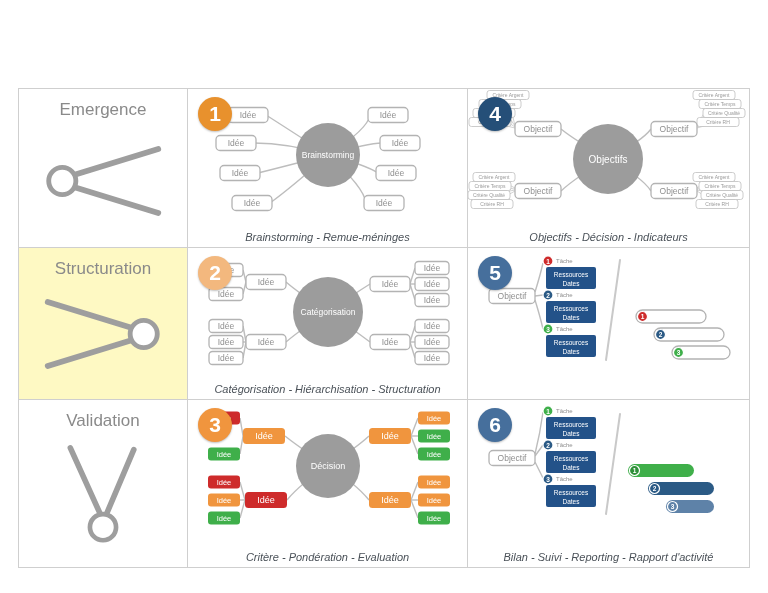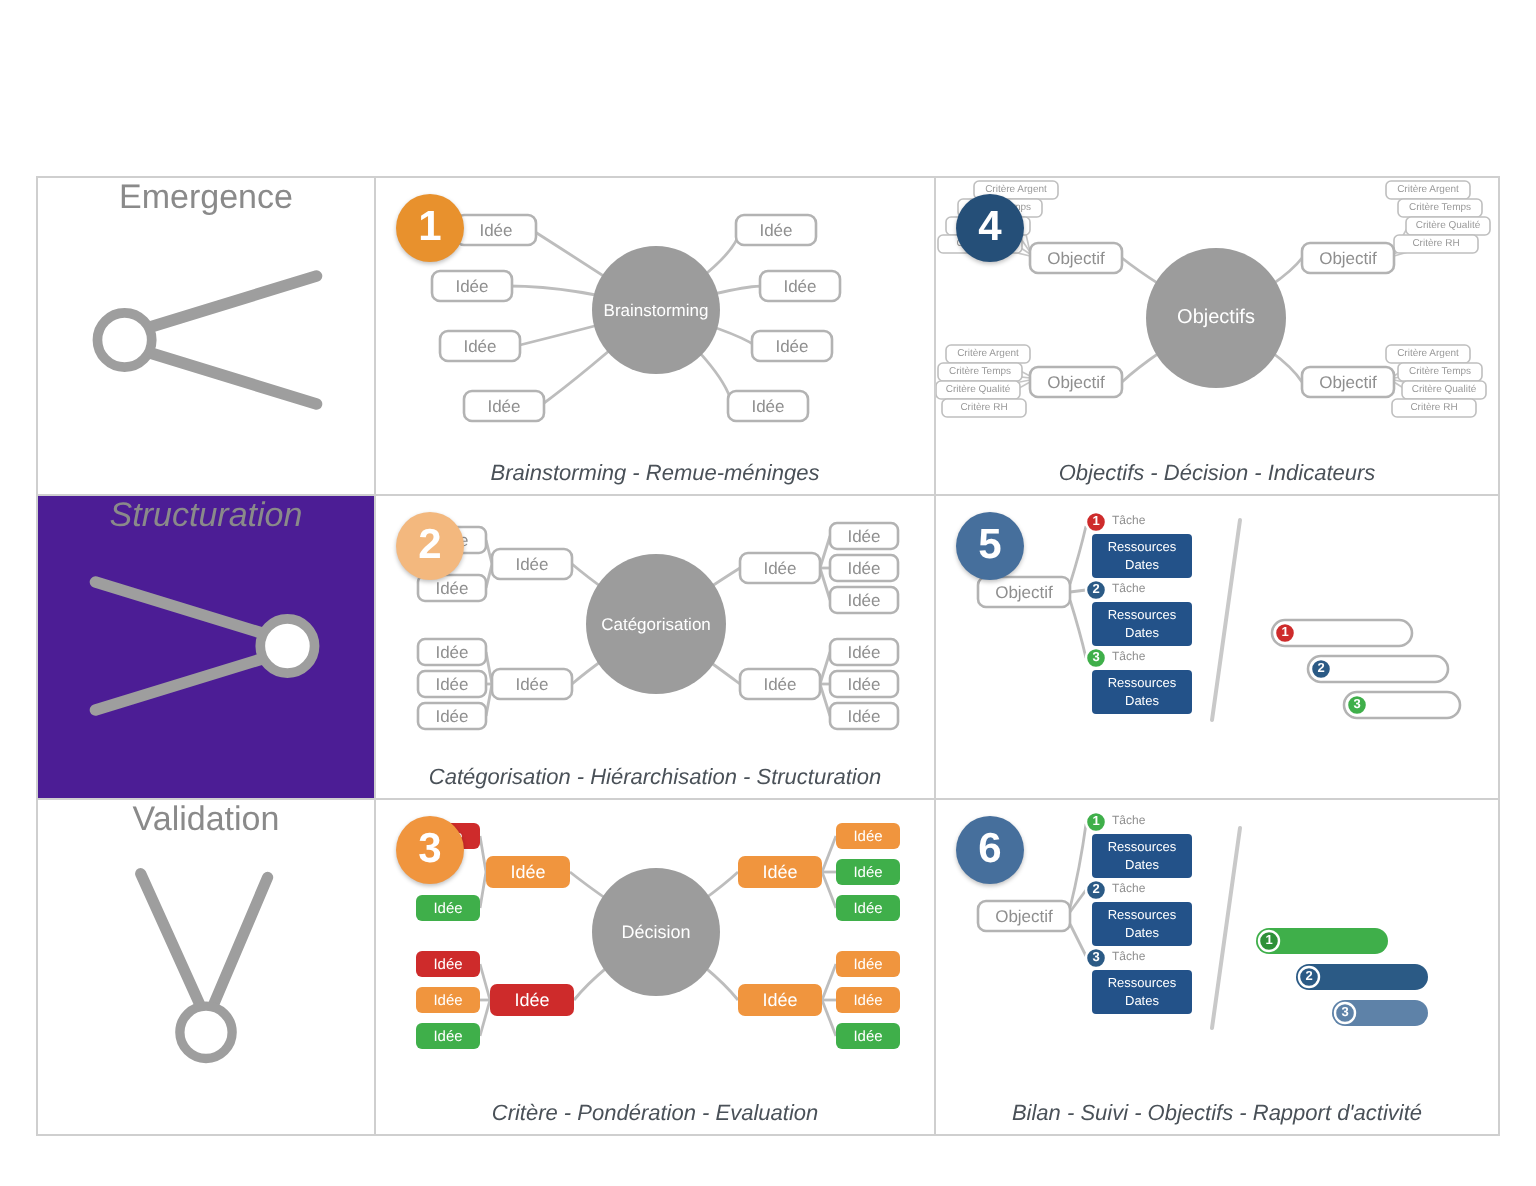--- a/index.html
+++ b/index.html
@@ -5,23 +5,23 @@
   html,body{margin:0;padding:0;background:#ffffff;}
   .page{position:relative;width:768px;height:593px;background:#fff;font-family:"Liberation Sans",sans-serif;overflow:hidden;}
   .grid{position:absolute;left:18px;top:35px;display:grid;grid-template-columns:170px 280px 282px;grid-template-rows:53px 160px 152px 168px;}
   .hdr{display:flex;align-items:center;justify-content:center;color:#fff;font-size:29px;font-weight:bold;letter-spacing:2px;}
   .hdr-idees{background:#E8912D;border-right:3px solid #fff;}
   .hdr-actions{background:#2B5A85;}
   .cell{position:relative;background:#fff;}
   .b{border-right:1px solid #cfcfcf;border-bottom:1px solid #cfcfcf;}
   .bt{border-top:1px solid #cfcfcf;}
   .bl{border-left:1px solid #cfcfcf;}
-  .shade{background:#4c1d95;font-style:italic;}
+  .shade{background:#fef9c3;}
   .label-cell{display:flex;flex-direction:column;align-items:center;}
-  .row-label{font-size:17px;color:#8a8a8a;}
+  .row-label{margin-top:11px;font-size:17px;color:#8a8a8a;}
   .row-icon line{stroke:#9e9e9e;stroke-width:6;stroke-linecap:round;}
   .row-icon circle{fill:#fff;stroke:#9e9e9e;stroke-width:5;}
   .badge{position:absolute;left:10px;top:8px;width:34px;height:34px;border-radius:50%;color:#fff;font-size:21px;font-weight:bold;display:flex;align-items:center;justify-content:center;z-index:3;box-shadow:0 1px 2px rgba(0,0,0,.25);}
   .badge-1{background:#E8912D;} .badge-2{background:#F3B87E;} .badge-3{background:#F0953E;}
   .badge-4{background:#254F78;} .badge-5{background:#466F9C;} .badge-6{background:#466F9C;}
   .mindmap{position:absolute;left:0;top:0;}
   .caption{position:absolute;left:0;right:0;bottom:4px;text-align:center;font-style:italic;font-size:11px;color:#4a5158;white-space:nowrap;}
   .branch{fill:none;stroke:#bdbdbd;stroke-width:1.4;}
   .thin{fill:none;stroke:#c6c6c6;stroke-width:0.8;}
   .cnode{fill:#9c9c9c;}
@@ -531,17 +531,17 @@
               <circle class="dot fill-blue" cx="186.5" cy="88.5" r="5"></circle>
               <text class="dotnum" x="186.5" y="88.5">2</text>
             </g>
         <g>
               <rect class="fill-blue-lt" x="198" y="100" width="48" height="13" rx="6.5"></rect>
               <circle class="dot fill-blue-lt" cx="204.5" cy="106.5" r="5"></circle>
               <text class="dotnum" x="204.5" y="106.5">3</text>
             </g>
       </g>
     </svg>
-    <div class="caption">Bilan - Suivi - Objectifs - Rapport d'activité</div>
+    <div class="caption">Bilan - Suivi - Reporting - Rapport d'activité</div>
   </div>
 
 </div>
 </div>
 
 </body></html>

